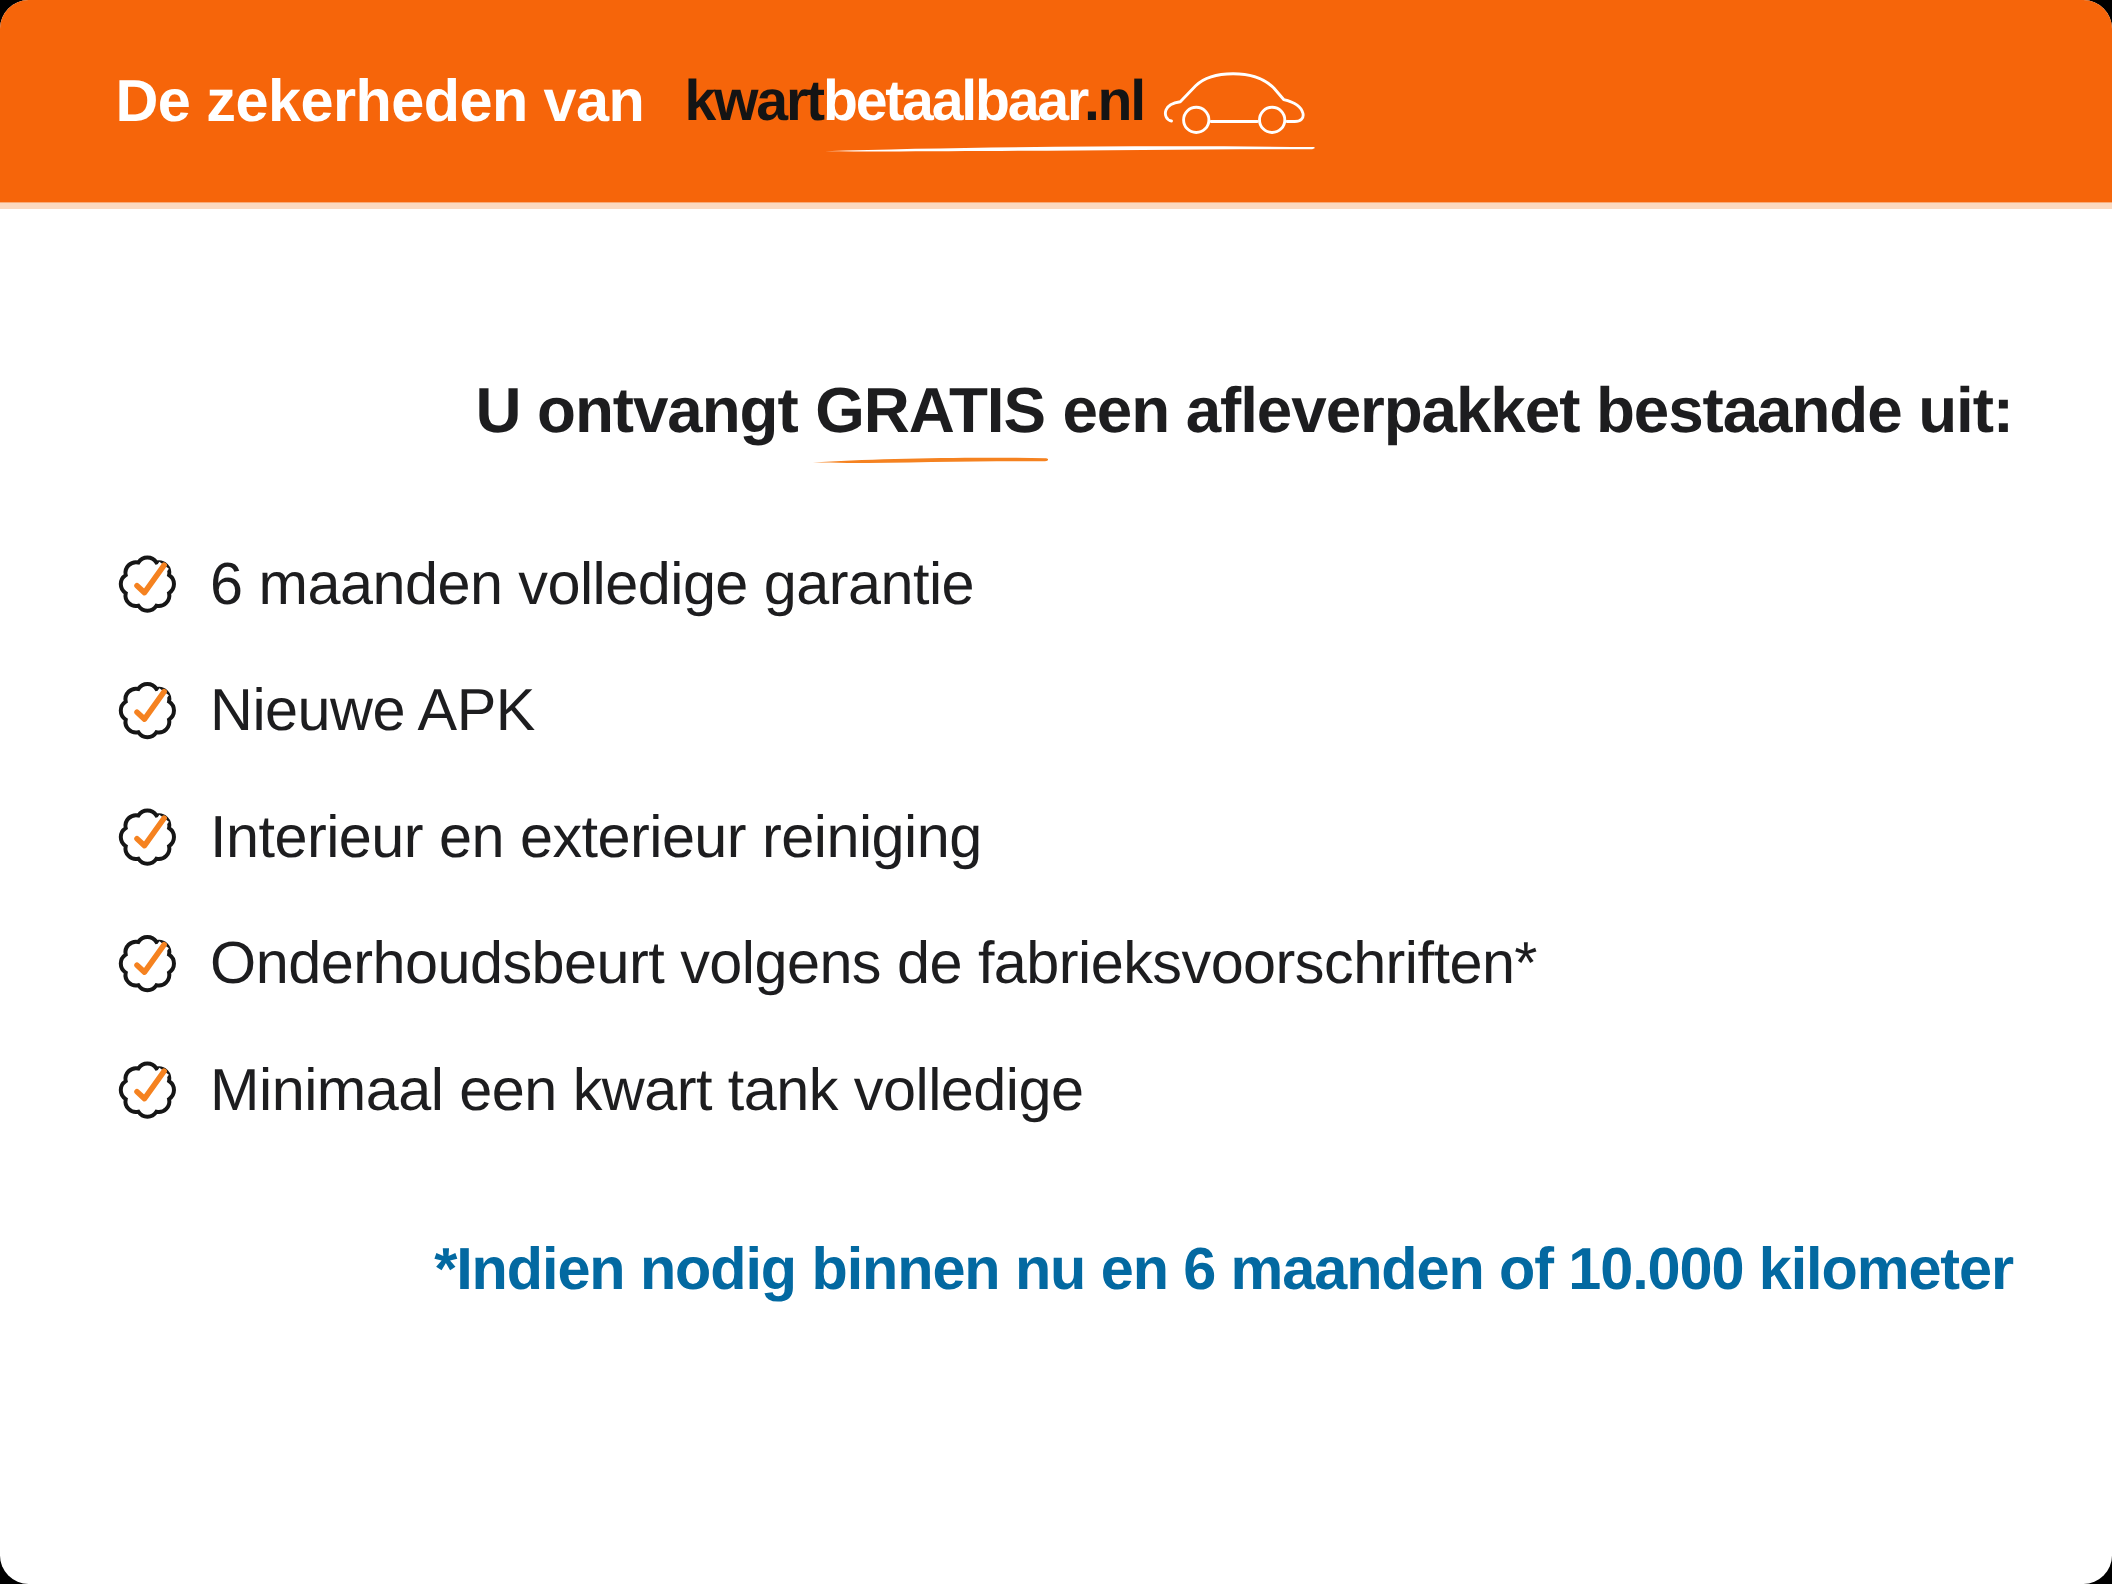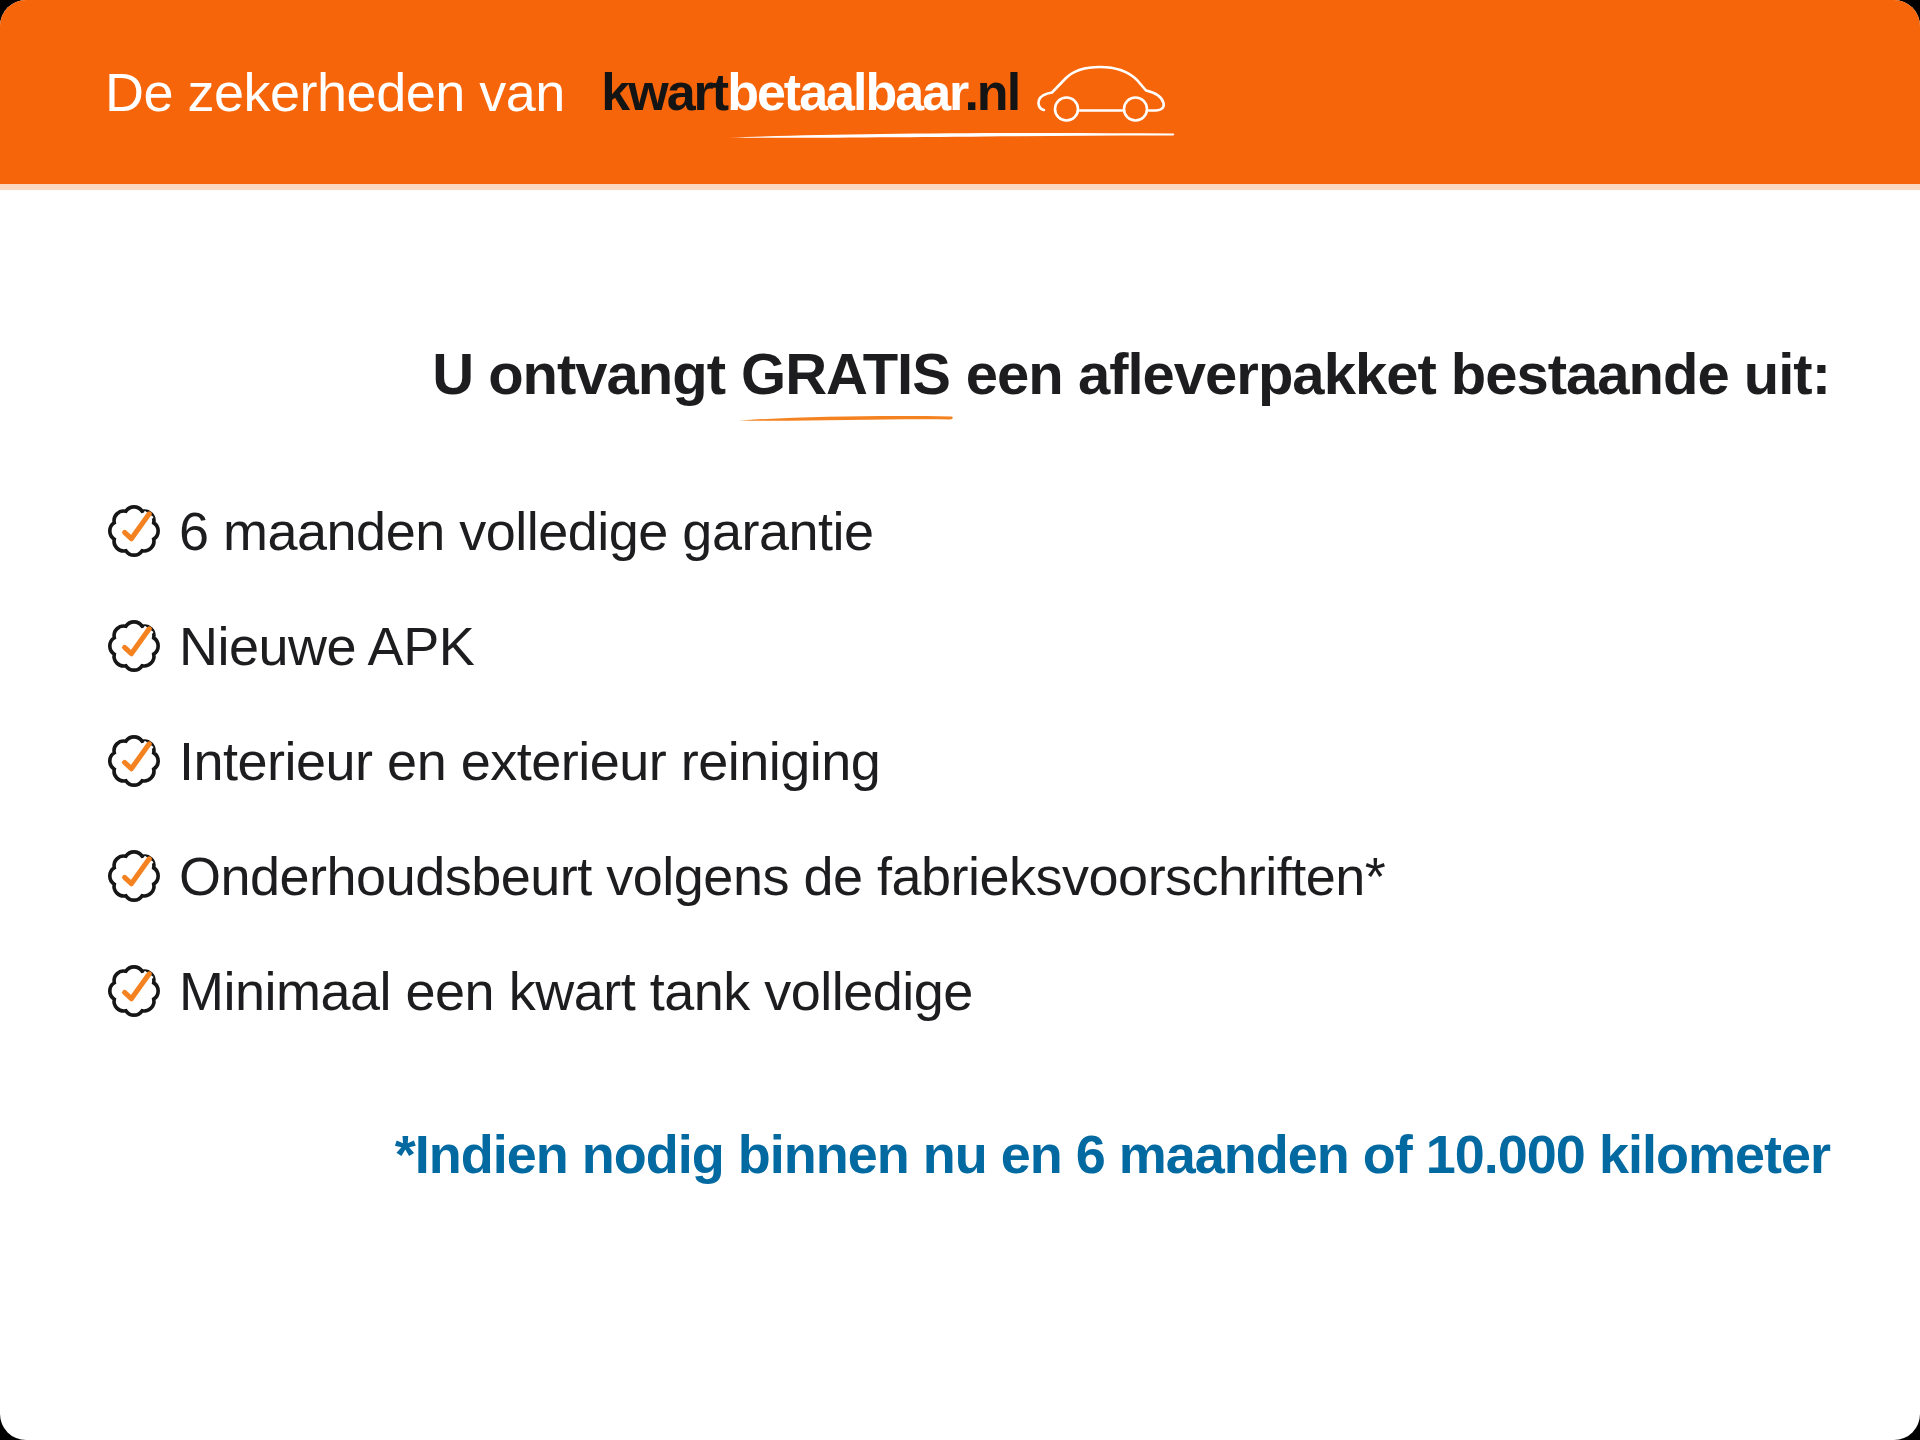--- a/index.html
+++ b/index.html
@@ -23,21 +23,21 @@
     background: #f6650a;
     border-bottom: 6px solid #fbd9c0;
     display: flex;
     align-items: center;
     padding: 0 0 0 105px;
     box-sizing: border-box;
   }
   .header-title {
     color: #ffffff;
     font-size: 54px;
-    font-weight: 400;
+    font-weight: 700;
     letter-spacing: -0.5px;
     white-space: pre;
   }
   .logo {
     position: relative;
     display: flex;
     align-items: center;
     margin-left: 22px;
   }
   .logo-text {
@@ -86,21 +86,21 @@
     bottom: -16px;
     width: 103%;
     height: 11px;
   }
   .benefits {
     margin-top: 92px;
   }
   .benefit-row {
     display: flex;
     align-items: center;
-    gap: 16px;
+    gap: 28px;
     height: 64px;
     margin-bottom: 51px;
   }
   .benefit-icon { flex: 0 0 auto; display: block; }
   .benefit-label {
     font-size: 54px;
     font-weight: 500;
     color: #1d1d1f;
     letter-spacing: -0.5px;
     white-space: nowrap;

